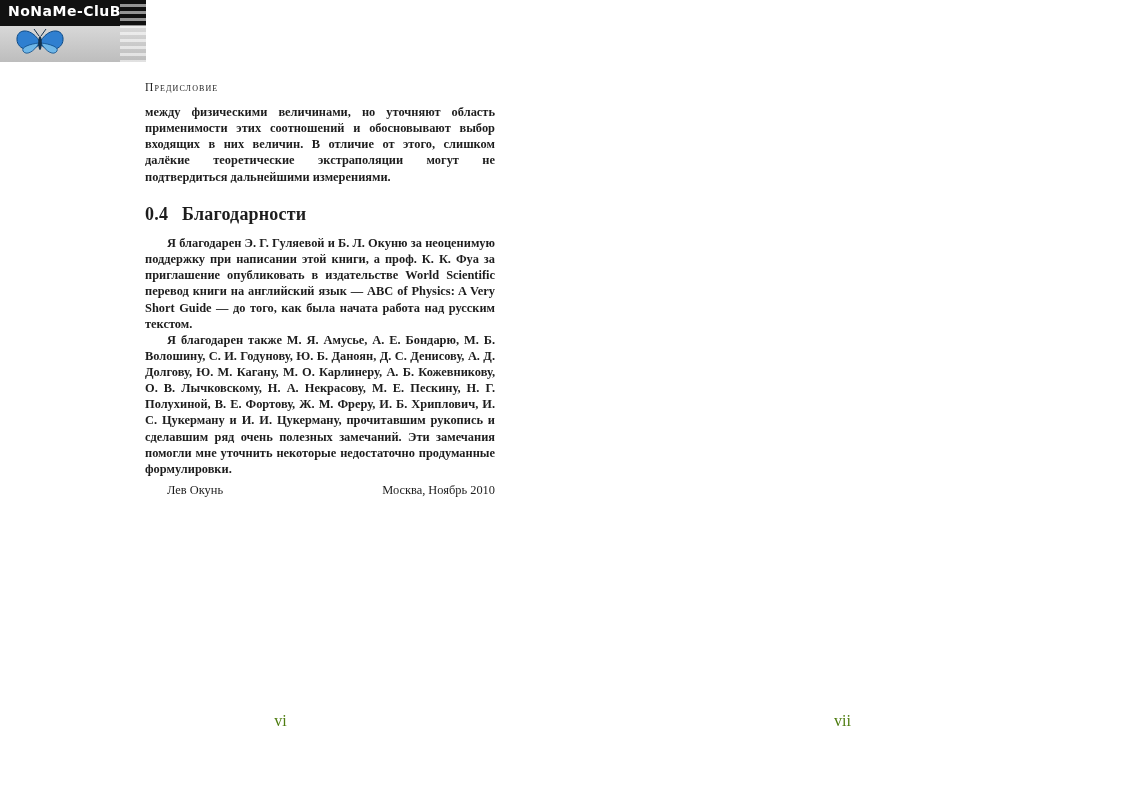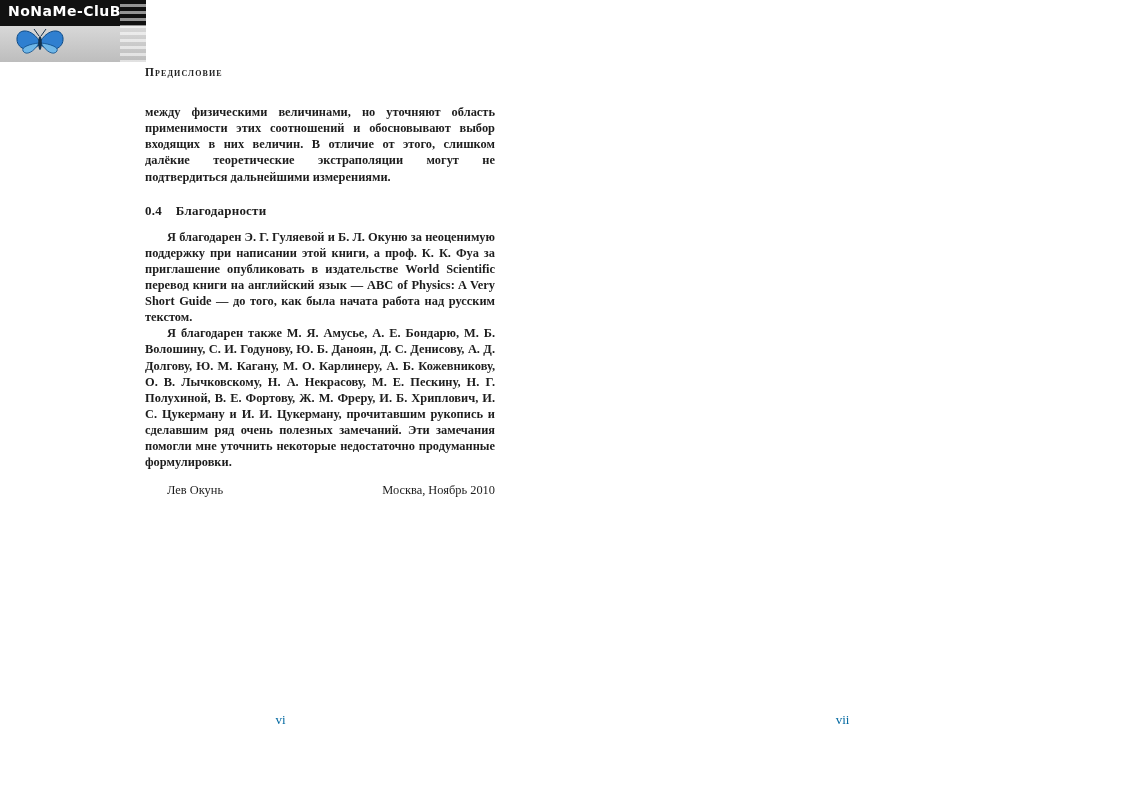--- a/index.html
+++ b/index.html
@@ -62,69 +62,68 @@
     position: absolute;
     top: 0;
     height: 794px;
   }
   .page-left  { left: 0;    width: 561px; }
   .page-right { left: 562px; width: 561px; }
 
   .running-head {
     position: absolute;
     left: 145px;
-    top: 66px;
+    top: 81px;
     font-variant: small-caps;
     font-size: 11.5px;
     letter-spacing: 1.1px;
     color: #222;
-    font-weight: bold;
   }
 
   .body-col {
     position: absolute;
     left: 145px;
     top: 104px;
     width: 350px;
     font-size: 12.4px;
     line-height: 1.30;
     text-align: justify;
     color: #1d1d1d;
   }
   .body-col p {
     margin: 0;
     text-indent: 22px;
     font-weight: bold;
   }
   .body-col p.noindent { text-indent: 0; }
 
   h2.section-head {
-    font-size: 13px;
+    font-size: 18px;
     font-weight: bold;
     margin: 18px 0 9px 0;
     letter-spacing: 0.2px;
   }
   h2.section-head .num { margin-right: 14px; }
 
   .signature-line {
-    margin-top: 12px;
+    margin-top: 5px;
     display: flex;
     justify-content: space-between;
     font-size: 12.4px;
     gap: 20px;
   }
   .sig-left { padding-left: 22px; }
 
   .folio {
     position: absolute;
     top: 712px;
     width: 100%;
     text-align: center;
-    font-size: 13px;
-    color: #0369a1;
+    font-size: 16px;
+    color: #4d7c0f;
   }
 </style>
 </head>
 <body>
 
 <div class="logo-banner">
   <div class="stripe-holes"></div>
   <div class="logo-text">NoNaMe-CluB</div>
   <svg class="butterfly" viewBox="0 0 52 32">
     <path d="M26 16 C18 2, 4 2, 3 12 C2 22, 14 28, 25 19 Z" fill="#2f7fd0" stroke="#0c4a86" stroke-width="1"></path>

